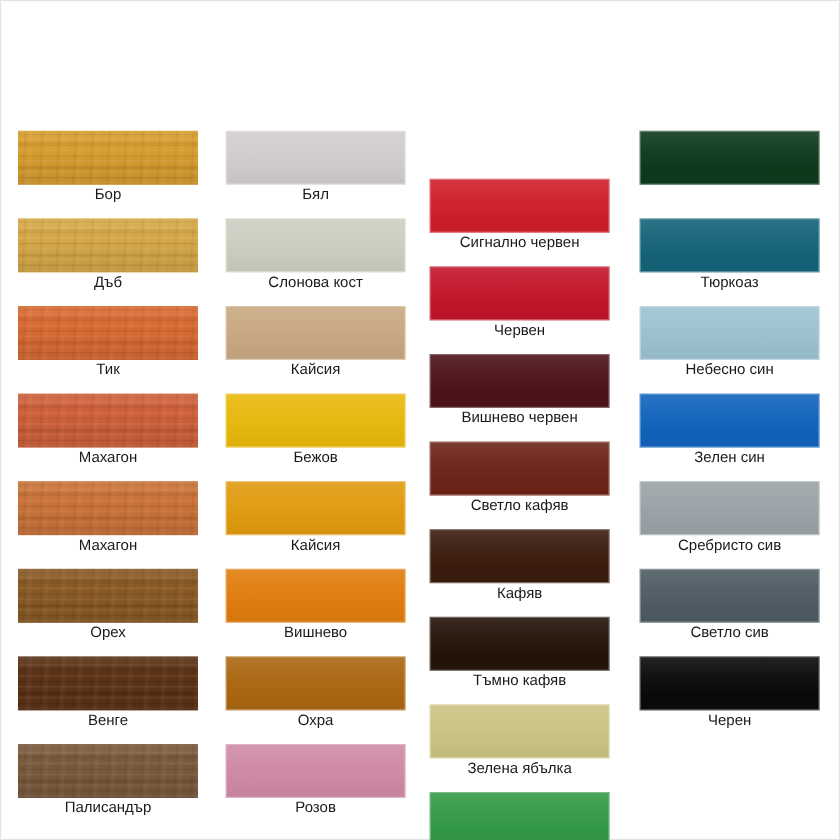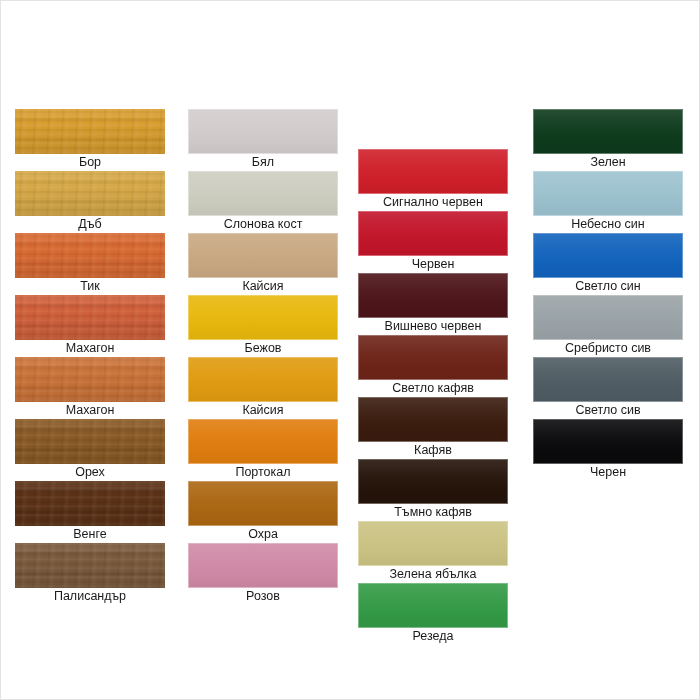--- a/index.html
+++ b/index.html
@@ -28,21 +28,21 @@
     top: 108px;
     width: 150px;
   }
   .col-0 { left: 14px; }
   .col-1 { left: 187px; }
   .col-2 { left: 357px; margin-top: 40px; }
   .col-3 { left: 532px; }
 
   .swatch-cell {
     position: relative;
-    height: 62px;
+    height: 73px;
   }
   .swatch {
     width: 150px;
     height: 45px;
     box-sizing: border-box;
     position: relative;
     overflow: hidden;
   }
   .swatch.solid {
     border: 1px solid rgba(255,255,255,0.35);
@@ -222,21 +222,21 @@
       <div class="swatch-cell">
         <div class="swatch solid" style="background: rgb(224, 155, 16);">
           <span class="sheen"></span>
         </div>
         <span class="swatch-label">Кайсия</span>
       </div>
       <div class="swatch-cell">
         <div class="swatch solid" style="background: rgb(224, 125, 14);">
           <span class="sheen"></span>
         </div>
-        <span class="swatch-label">Портокал</span>
+        <span class="swatch-label">Вишнево</span>
       </div>
       <div class="swatch-cell">
         <div class="swatch solid" style="background: rgb(171, 103, 18);">
           <span class="sheen"></span>
         </div>
         <span class="swatch-label">Охра</span>
       </div>
       <div class="swatch-cell">
         <div class="swatch solid" style="background: rgb(207, 138, 166);">
           <span class="sheen"></span>
@@ -292,33 +292,38 @@
           <span class="sheen"></span>
         </div>
         <span class="swatch-label">Резеда</span>
       </div>
     </div>
     <div class="column col-3">
       <div class="swatch-cell">
         <div class="swatch solid" style="background: rgb(13, 58, 28);">
           <span class="sheen"></span>
         </div>
-        <span class="swatch-label">Зелен</span>
+      </div>
+      <div class="swatch-cell">
+        <div class="swatch solid" style="background: rgb(21, 99, 121);">
+          <span class="sheen"></span>
+        </div>
+        <span class="swatch-label">Тюркоаз</span>
       </div>
       <div class="swatch-cell">
         <div class="swatch solid" style="background: rgb(156, 194, 207);">
           <span class="sheen"></span>
         </div>
         <span class="swatch-label">Небесно син</span>
       </div>
       <div class="swatch-cell">
         <div class="swatch solid" style="background: rgb(18, 99, 189);">
           <span class="sheen"></span>
         </div>
-        <span class="swatch-label">Светло син</span>
+        <span class="swatch-label">Зелен син</span>
       </div>
       <div class="swatch-cell">
         <div class="swatch solid" style="background: rgb(154, 163, 167);">
           <span class="sheen"></span>
         </div>
         <span class="swatch-label">Сребристо сив</span>
       </div>
       <div class="swatch-cell">
         <div class="swatch solid" style="background: rgb(79, 92, 99);">
           <span class="sheen"></span>

